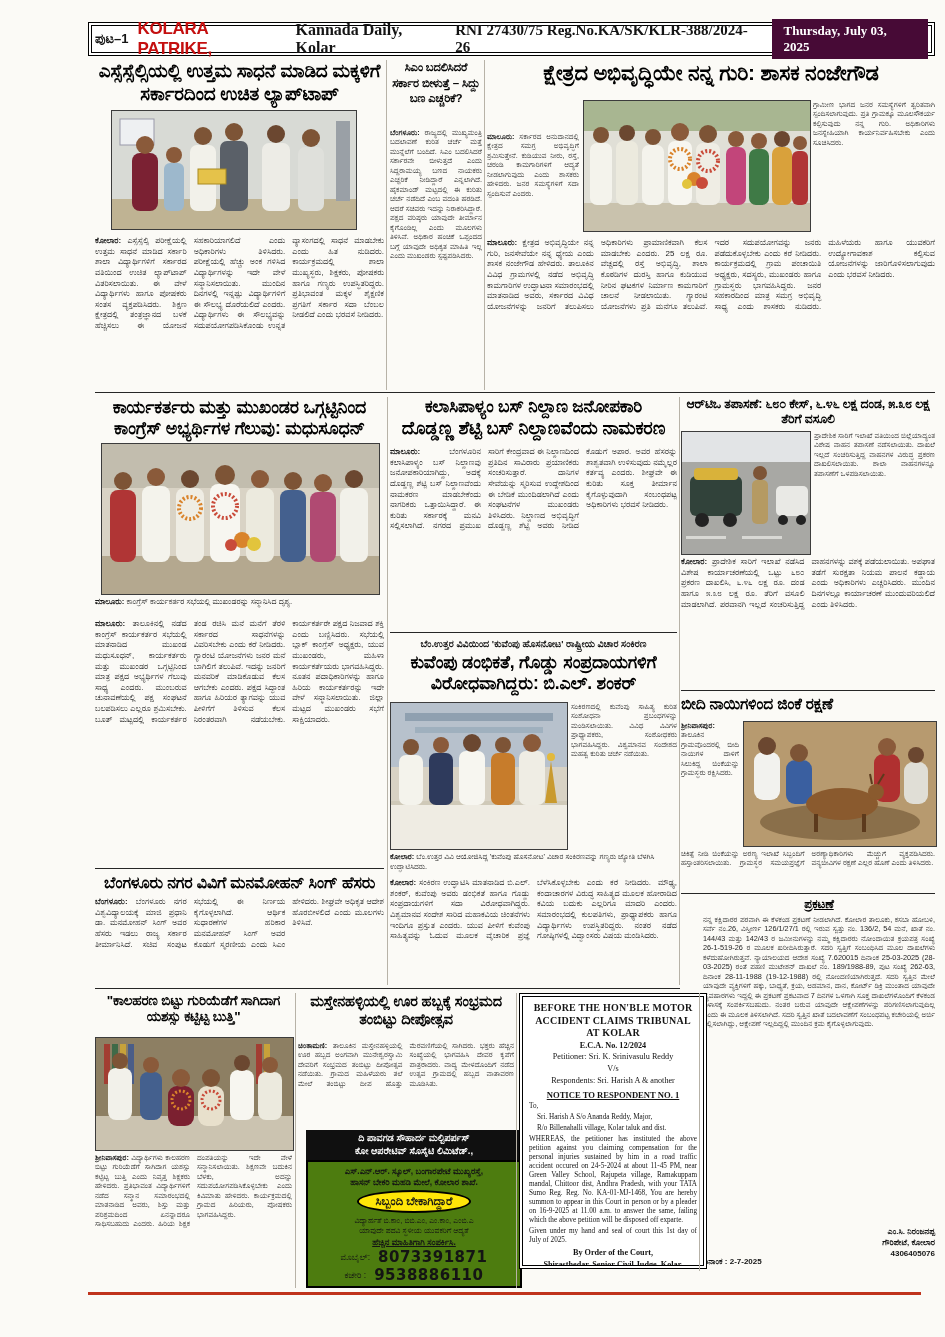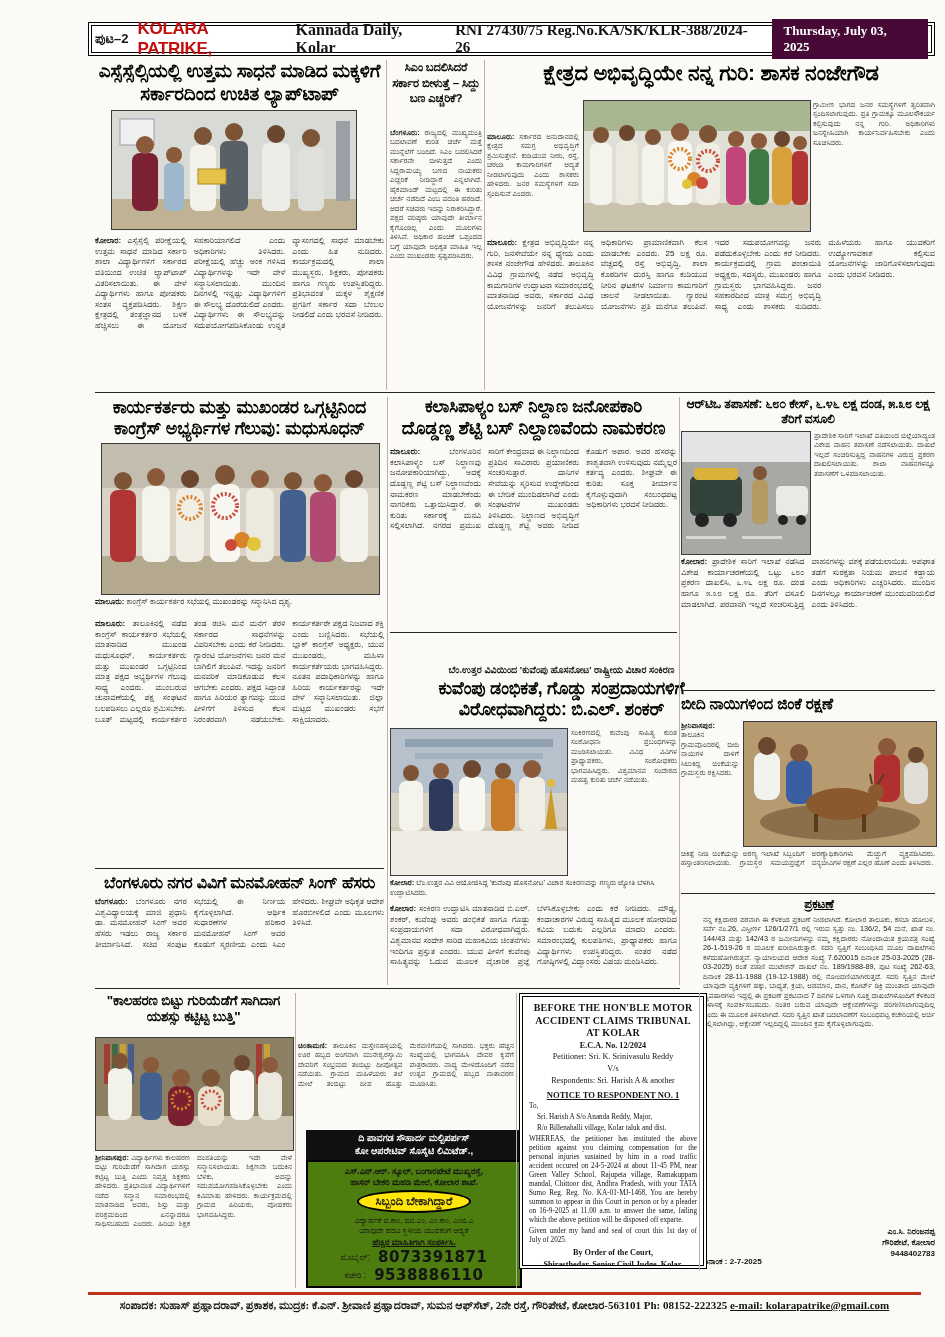--- a/index.html
+++ b/index.html
@@ -40,21 +40,21 @@
         font-size:11.5px;padding:3px 16px;margin:3px 0;}
   .phone{font-weight:bold;font-size:15px;letter-spacing:.5px;font-family:"DejaVu Sans",sans-serif;}
   .phrow{display:flex;align-items:center;gap:8px;justify-content:center;font-size:8.5px;}
 </style>
 </head>
 <body>
 
 <div class="page">
 
   <div class="abs masthdr" style="left:88px;top:22px;width:833px;height:32px;">
-    <span style="font-weight:bold;font-size:13px;">ಪುಟ–2</span>
+    <span style="font-weight:bold;font-size:13px;">ಪುಟ–1</span>
     <span style="font-weight:bold;font-size:17px;color:#c40f0f;letter-spacing:-0.3px;">KOLARA PATRIKE,</span>
     <span class="serif" style="font-weight:bold;font-size:16px;">Kannada Daily, Kolar</span>
     <span class="serif" style="font-weight:bold;font-size:15px;">RNI 27430/75 Reg.No.KA/SK/KLR-388/2024-26</span>
     <span class="datebox" style="background:#470a36;">Thursday, July 03, 2025</span>
   </div>
 
   <div class="abs" style="left:95px;top:60px;width:289px;height:330px;">
     <div class="hl" style="font-size:18.5px;">ಎಸ್ಸೆಸ್ಸೆಲ್ಸಿಯಲ್ಲಿ ಉತ್ತಮ ಸಾಧನೆ ಮಾಡಿದ ಮಕ್ಕಳಿಗೆ ಸರ್ಕಾರದಿಂದ ಉಚಿತ ಲ್ಯಾಪ್‌ಟಾಪ್</div>
     <div class="abs photo" style="left:16px;top:50px;width:244px;height:118px;">
       <svg viewBox="0 0 244 118" preserveAspectRatio="none">
@@ -186,21 +186,21 @@
   <div class="abs" style="left:390px;top:397px;width:287px;height:232px;">
     <div class="hl" style="font-size:17px;">ಕಲಾಸಿಪಾಳ್ಯಂ ಬಸ್ ನಿಲ್ದಾಣ ಜನೋಪಕಾರಿ</div>
     <div class="hl" style="font-size:18px;">ದೊಡ್ಡಣ್ಣ ಶೆಟ್ಟಿ ಬಸ್ ನಿಲ್ದಾಣವೆಂದು ನಾಮಕರಣ</div>
     <div class="abs body cols3" style="left:0;top:50px;width:287px;height:178px;">
       <b class="dl">ಮಾಲೂರು:</b><span>ಬೆಂಗಳೂರಿನ ಕಲಾಸಿಪಾಳ್ಯಂ ಬಸ್ ನಿಲ್ದಾಣವು ಜನೋಪಕಾರಿಯಾಗಿದ್ದು, ಅದಕ್ಕೆ ದೊಡ್ಡಣ್ಣ ಶೆಟ್ಟಿ ಬಸ್ ನಿಲ್ದಾಣವೆಂದು ನಾಮಕರಣ ಮಾಡಬೇಕೆಂದು ನಾಗರಿಕರು ಒತ್ತಾಯಿಸಿದ್ದಾರೆ. ಈ ಕುರಿತು ಸರ್ಕಾರಕ್ಕೆ ಮನವಿ ಸಲ್ಲಿಸಲಾಗಿದೆ. ನಗರದ ಪ್ರಮುಖ ಸಾರಿಗೆ ಕೇಂದ್ರವಾದ ಈ ನಿಲ್ದಾಣದಿಂದ ಪ್ರತಿದಿನ ಸಾವಿರಾರು ಪ್ರಯಾಣಿಕರು ಸಂಚರಿಸುತ್ತಾರೆ. ದಾನಿಗಳ ಸೇವೆಯನ್ನು ಸ್ಮರಿಸುವ ಉದ್ದೇಶದಿಂದ ಈ ಬೇಡಿಕೆ ಮುಂದಿಡಲಾಗಿದೆ ಎಂದು ಸಂಘಟನೆಗಳ ಮುಖಂಡರು ತಿಳಿಸಿದರು. ನಿಲ್ದಾಣದ ಅಭಿವೃದ್ಧಿಗೆ ದೊಡ್ಡಣ್ಣ ಶೆಟ್ಟಿ ಅವರು ನೀಡಿದ ಕೊಡುಗೆ ಅಪಾರ. ಅವರ ಹೆಸರನ್ನು ಶಾಶ್ವತವಾಗಿ ಉಳಿಸುವುದು ನಮ್ಮೆಲ್ಲರ ಕರ್ತವ್ಯ ಎಂದರು. ಶೀಘ್ರವೇ ಈ ಕುರಿತು ಸೂಕ್ತ ತೀರ್ಮಾನ ಕೈಗೊಳ್ಳುವುದಾಗಿ ಸಂಬಂಧಪಟ್ಟ ಅಧಿಕಾರಿಗಳು ಭರವಸೆ ನೀಡಿದರು.</span>
     </div>
   </div>
 
   <div class="abs hrule" style="left:390px;top:632px;width:287px;"></div>
 
-  <div class="abs" style="left:390px;top:664px;width:287px;height:347px;padding-left:28px;">
+  <div class="abs" style="left:390px;top:638px;width:287px;height:347px;">
     <div class="kicker">ಬೆಂ.ಉತ್ತರ ವಿವಿಯಿಂದ 'ಕುವೆಂಪು ಹೊಸನೋಟ' ರಾಷ್ಟ್ರೀಯ ವಿಚಾರ ಸಂಕಿರಣ</div>
     <div class="hl" style="font-size:17.5px;margin-top:2px;">ಕುವೆಂಪು ಡಂಭಿಕತೆ, ಗೊಡ್ಡು ಸಂಪ್ರದಾಯಗಳಿಗೆ ವಿರೋಧವಾಗಿದ್ದರು: ಬಿ.ಎಲ್. ಶಂಕರ್</div>
     <div class="abs photo" style="left:0;top:64px;width:176px;height:146px;">
       <svg viewBox="0 0 176 146" preserveAspectRatio="none">
         <rect width="176" height="146" fill="#d8d2c4"></rect>
           <rect width="176" height="64" fill="#b7c1cc"></rect>
         <rect x="14" y="10" width="148" height="8" fill="#8fa0b0"></rect>
           <rect x="24" y="24" width="128" height="6" fill="#9fb0be"></rect>
         <rect y="98" width="176" height="48" fill="#efece3"></rect>
           <rect y="98" width="176" height="4" fill="#cfc9b8"></rect>
@@ -291,21 +291,21 @@
   <div class="abs hrule" style="left:681px;top:893px;width:254px;"></div>
 
   <div class="abs" style="left:703px;top:897px;width:232px;height:374px;">
     <div class="hl" style="font-size:12px;text-decoration:underline;">ಪ್ರಕಟಣೆ</div>
     <div class="abs body b7" style="left:0;top:18px;width:232px;height:308px;">
       <span>ನನ್ನ ಕಕ್ಷಿದಾರರ ಪರವಾಗಿ ಈ ಕೆಳಕಂಡ ಪ್ರಕಟಣೆ ನೀಡಲಾಗಿದೆ. ಕೋಲಾರ ತಾಲೂಕು, ಕಸಬಾ ಹೋಬಳಿ, ಸರ್ವೆ ನಂ.26, ವಿಸ್ತೀರ್ಣ 126/1/27/1 ರಲ್ಲಿ ಇರುವ ಸ್ವತ್ತು ನಂ. 136/2, 54 ಮನೆ, ಖಾತೆ ನಂ. 144/43 ಮತ್ತು 142/43 ರ ಜಮೀನುಗಳನ್ನು ನಮ್ಮ ಕಕ್ಷಿದಾರರು ನೋಂದಾಯಿತ ಕ್ರಯಪತ್ರ ಸಂಖ್ಯೆ 26-1-519-26 ರ ಮೂಲಕ ಖರೀದಿಸಿರುತ್ತಾರೆ. ಸದರಿ ಸ್ವತ್ತಿಗೆ ಸಂಬಂಧಿಸಿದ ಮೂಲ ದಾಖಲೆಗಳು ಕಳೆದುಹೋಗಿರುತ್ತವೆ. ನ್ಯಾಯಾಲಯದ ಆದೇಶ ಸಂಖ್ಯೆ 7.620015 ದಿನಾಂಕ 25-03-2025 (28-03-2025) ರಂತೆ ಪಹಣಿ ಮುಟೇಶನ್ ದಾಖಲೆ ನಂ. 189/1988-89, ಪುಟ ಸಂಖ್ಯೆ 262-63, ದಿನಾಂಕ 28-11-1988 (19-12-1988) ರಲ್ಲಿ ನೋಂದಣಿಯಾಗಿರುತ್ತದೆ. ಸದರಿ ಸ್ವತ್ತಿನ ಮೇಲೆ ಯಾವುದೇ ವ್ಯಕ್ತಿಗಳಿಗೆ ಹಕ್ಕು, ಬಾಧ್ಯತೆ, ಕ್ರಯ, ಅಡಮಾನ, ದಾನ, ಕೋರ್ಟ್ ಡಿಕ್ರಿ ಮುಂತಾದ ಯಾವುದೇ ವ್ಯವಹಾರಗಳು ಇದ್ದಲ್ಲಿ ಈ ಪ್ರಕಟಣೆ ಪ್ರಕಟವಾದ 7 ದಿನಗಳ ಒಳಗಾಗಿ ಸೂಕ್ತ ದಾಖಲೆಗಳೊಂದಿಗೆ ಕೆಳಕಂಡ ವಿಳಾಸಕ್ಕೆ ಸಂಪರ್ಕಿಸಬಹುದು. ನಂತರ ಬರುವ ಯಾವುದೇ ಆಕ್ಷೇಪಣೆಗಳನ್ನು ಪರಿಗಣಿಸಲಾಗುವುದಿಲ್ಲ ಎಂದು ಈ ಮೂಲಕ ತಿಳಿಸಲಾಗಿದೆ. ಸದರಿ ಸ್ವತ್ತಿನ ಖಾತೆ ಬದಲಾವಣೆಗೆ ಸಂಬಂಧಪಟ್ಟ ಕಚೇರಿಯಲ್ಲಿ ಅರ್ಜಿ ಸಲ್ಲಿಸಲಾಗಿದ್ದು, ಆಕ್ಷೇಪಣೆ ಇಲ್ಲದಿದ್ದಲ್ಲಿ ಮುಂದಿನ ಕ್ರಮ ಕೈಗೊಳ್ಳಲಾಗುವುದು.</span>
     </div>
     <div class="abs" style="left:0;top:330px;width:232px;text-align:right;font-size:8px;font-weight:bold;line-height:1.35;">
       <div>ಎಂ.ಸಿ. ನಿರಂಜನಪ್ಪ</div>
       <div>ಗೌರಿಪೇಟೆ, ಕೋಲಾರ</div>
-      <div>9448402783</div>
+      <div>4306405076</div>
     </div>
     <div class="abs" style="left:0;top:360px;font-size:8px;font-weight:bold;">ದಿನಾಂಕ : 2-7-2025</div>
   </div>
 
   <div class="abs vrule" style="left:387px;top:397px;height:588px;"></div>
   <div class="abs vrule" style="left:679px;top:397px;height:588px;"></div>
   <div class="abs hrule" style="left:95px;top:988px;width:585px;"></div>
 
   <div class="abs" style="left:95px;top:993px;width:197px;height:295px;">
     <div class="hl" style="font-size:13.5px;">"ಕಾಲಹರಣ ಬಿಟ್ಟು ಗುರಿಯೆಡೆಗೆ ಸಾಗಿದಾಗ ಯಶಸ್ಸು ಕಟ್ಟಿಟ್ಟ ಬುತ್ತಿ"</div>
@@ -334,20 +334,21 @@
         <circle cx="85" cy="62" r="9" fill="none" stroke="#d9832b" stroke-width="3" stroke-dasharray="2 2"></circle>
         <circle cx="115" cy="62" r="9" fill="none" stroke="#c94b3a" stroke-width="3" stroke-dasharray="2 2"></circle>
       </svg>
     </div>
     <div class="abs body cols2 b7" style="left:0;top:160px;width:197px;height:132px;">
       <b class="dl">ಶ್ರೀನಿವಾಸಪುರ:</b><span>ವಿದ್ಯಾರ್ಥಿಗಳು ಕಾಲಹರಣ ಬಿಟ್ಟು ಗುರಿಯೆಡೆಗೆ ಸಾಗಿದಾಗ ಯಶಸ್ಸು ಕಟ್ಟಿಟ್ಟ ಬುತ್ತಿ ಎಂದು ನಿವೃತ್ತ ಶಿಕ್ಷಕರು ಹೇಳಿದರು. ಪ್ರತಿಭಾವಂತ ವಿದ್ಯಾರ್ಥಿಗಳಿಗೆ ನಡೆದ ಸನ್ಮಾನ ಸಮಾರಂಭದಲ್ಲಿ ಮಾತನಾಡಿದ ಅವರು, ಶಿಸ್ತು ಮತ್ತು ಪರಿಶ್ರಮದಿಂದ ಏನನ್ನಾದರೂ ಸಾಧಿಸಬಹುದು ಎಂದರು. ಹಿರಿಯ ಶಿಕ್ಷಕ ದಂಪತಿಯನ್ನು ಇದೇ ವೇಳೆ ಸನ್ಮಾನಿಸಲಾಯಿತು. ಶಿಕ್ಷಣವೇ ಬದುಕಿನ ಬೆಳಕು, ಅದನ್ನು ಸದುಪಯೋಗಪಡಿಸಿಕೊಳ್ಳಬೇಕು ಎಂದು ಕಿವಿಮಾತು ಹೇಳಿದರು. ಕಾರ್ಯಕ್ರಮದಲ್ಲಿ ಗ್ರಾಮದ ಹಿರಿಯರು, ಪೋಷಕರು ಭಾಗವಹಿಸಿದ್ದರು.</span>
     </div>
   </div>
 
   <div class="abs" style="left:298px;top:993px;width:216px;height:295px;">
+    <div class="hl" style="font-size:14.5px;">ಮಸ್ತೇನಹಳ್ಳಿಯಲ್ಲಿ ಊರ ಹಬ್ಬಕ್ಕೆ ಸಂಭ್ರಮದ ತಂಬಿಟ್ಟು ದೀಪೋತ್ಸವ</div>
     <div class="abs body cols2 b7" style="left:0;top:48px;width:216px;height:84px;">
       <b class="dl">ಚಿಂತಾಮಣಿ:</b><span>ತಾಲೂಕಿನ ಮಸ್ತೇನಹಳ್ಳಿಯಲ್ಲಿ ಊರ ಹಬ್ಬದ ಅಂಗವಾಗಿ ಮುನೇಶ್ವರಸ್ವಾಮಿ ದೇವರಿಗೆ ಸಂಭ್ರಮದ ತಂಬಿಟ್ಟು ದೀಪೋತ್ಸವ ನಡೆಯಿತು. ಗ್ರಾಮದ ಮಹಿಳೆಯರು ತಲೆ ಮೇಲೆ ತಂಬಿಟ್ಟು ದೀಪ ಹೊತ್ತು ಮೆರವಣಿಗೆಯಲ್ಲಿ ಸಾಗಿದರು. ಭಕ್ತರು ಹೆಚ್ಚಿನ ಸಂಖ್ಯೆಯಲ್ಲಿ ಭಾಗವಹಿಸಿ ದೇವರ ಕೃಪೆಗೆ ಪಾತ್ರರಾದರು. ವಾದ್ಯ ಮೇಳದೊಂದಿಗೆ ನಡೆದ ಉತ್ಸವ ಗ್ರಾಮದಲ್ಲಿ ಹಬ್ಬದ ವಾತಾವರಣ ಮೂಡಿಸಿತು.</span>
     </div>
 
     <div class="abs" style="left:8px;top:137px;width:216px;height:158px;">
       <div class="adhdr">
         <div>ದಿ ಪಾವಗಡ ಸೌಹಾರ್ದ ಮಲ್ಟಿಪರ್ಪಸ್</div>
         <div>ಕೋ ಆಪರೇಟಿವ್ ಸೊಸೈಟಿ ಲಿಮಿಟೆಡ್.,</div>
       </div>
       <div class="adbox" style="height:116px;">
@@ -388,18 +389,14 @@
     <div class="c" style="font-weight:bold;">By Order of the Court,</div>
     <div class="c" style="font-weight:bold;">Shirasthedar, Senior Civil Judge, Kolar.</div>
 
   </div>
 
   <div class="abs vrule" style="left:295px;top:993px;height:295px;"></div>
   <div class="abs vrule" style="left:516px;top:993px;height:295px;"></div>
   <div class="abs vrule" style="left:699px;top:993px;height:278px;"></div>
 
   <div class="abs" style="left:88px;top:1292px;width:833px;height:3px;background:#c0331c;"></div>
-  <div class="abs serif" style="left:88px;top:1299px;width:833px;text-align:center;font-size:11px;font-weight:bold;">
-    <span>ಸಂಪಾದಕ: ಸುಹಾಸ್ ಪ್ರಹ್ಲಾದರಾವ್, ಪ್ರಕಾಶಕ, ಮುದ್ರಕ: ಕೆ.ಎನ್. ಶ್ರೀವಾಣಿ ಪ್ರಹ್ಲಾದರಾವ್, ಸುಮನ ಆಫ್‌ಸೆಟ್, 2ನೇ ರಸ್ತೆ, ಗೌರಿಪೇಟೆ, ಕೋಲಾರ-563101  Ph: 08152-222325</span>
-    <span style="text-decoration:underline;">e-mail: kolarapatrike@gmail.com</span>
-  </div>
 
 </div>
 
 </body></html>

